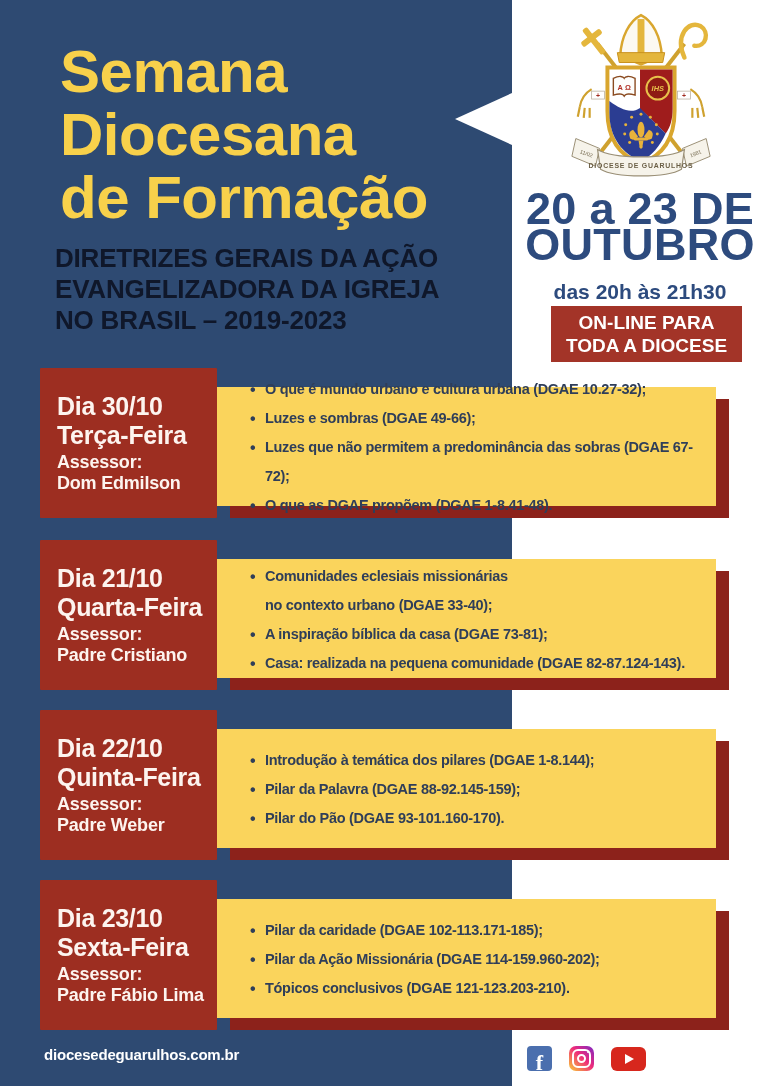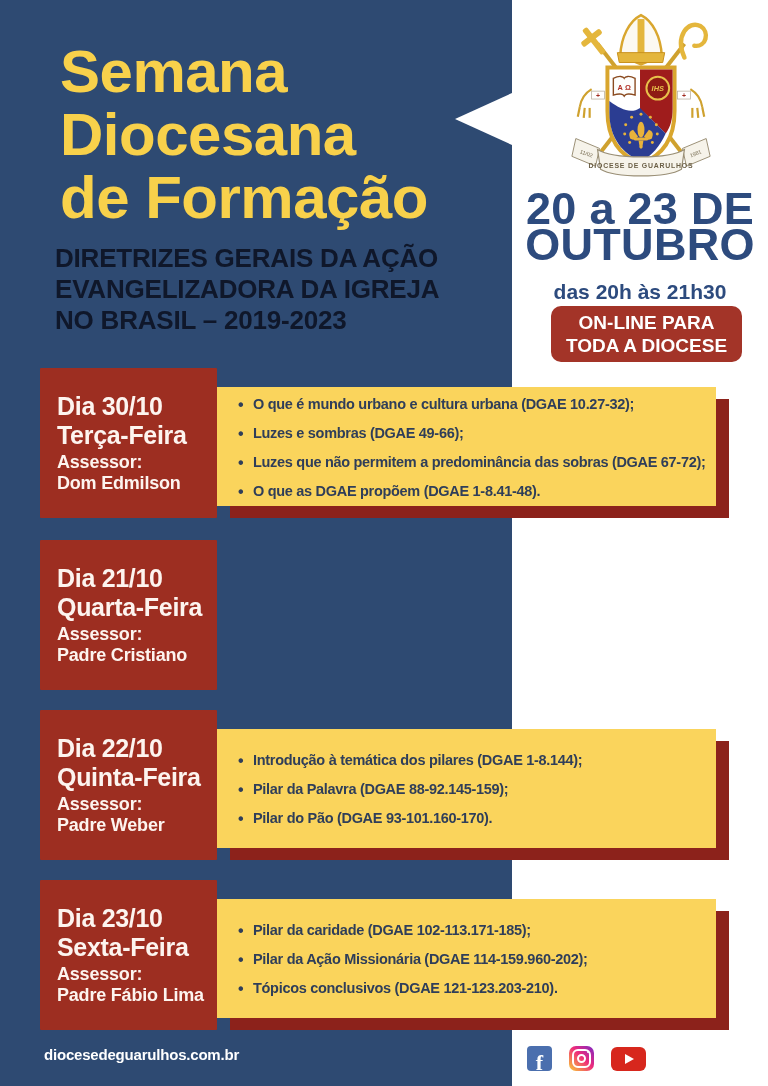--- a/index.html
+++ b/index.html
@@ -19,34 +19,34 @@
     font-weight:bold;font-size:26px;line-height:31px;letter-spacing:-0.2px;}
   
   .crest{position:absolute;left:562px;top:12px;}
   .date-block{position:absolute;left:512px;top:191px;width:256px;text-align:center;
     color:var(--date_navy,#2d4b7e);font-weight:bold;}
   .date-line{font-size:45px;line-height:36px;letter-spacing:0.3px;}
   .time-line{font-size:21px;line-height:26px;margin-top:16px;}
   .badge{position:absolute;left:551px;top:306px;width:191px;height:56px;
     background:var(--badge_red,#a33428);color:#fff;font-weight:bold;font-size:19px;
     line-height:23px;text-align:center;display:flex;flex-direction:column;
-    justify-content:center;border-radius:10px;}
+    justify-content:center;border-radius:0;}
   
   .block{position:absolute;left:40px;width:702px;height:150px;}
   .block.b1{top:368px}.block.b2{top:540px}.block.b3{top:710px}.block.b4{top:880px}
   .day-card{position:absolute;left:0;top:0;width:177px;height:150px;
     background:var(--red,#9d2e21);color:#fdf4ef;box-sizing:border-box;
     padding:24px 6px 0 17px;border-radius:1px;}
   .day-title{font-weight:bold;font-size:25px;line-height:29px;letter-spacing:-0.3px;}
   .assessor{font-weight:bold;font-size:18px;line-height:21px;margin-top:2px;letter-spacing:-0.2px;}
   .topics-card{position:absolute;left:177px;top:19px;width:499px;height:119px;
     background:var(--yellow,#fad45c);box-shadow:13px 12px 0 var(--shadow_red,#8c221b);
     box-sizing:border-box;display:flex;flex-direction:column;justify-content:center;
     padding:6px 10px 4px 20px;}
-  ul.topics{list-style:none;margin:0;padding:0;color:var(--topic_navy,#2f3e59);
+  ul.topics{list-style:none;margin:12px;padding:0;color:var(--topic_navy,#2f3e59);
     font-weight:bold;font-size:14.5px;line-height:29px;letter-spacing:-0.3px;}
   li.topic{position:relative;padding-left:16px;white-space:pre-line;}
   li.topic::before{content:"\2022";position:absolute;left:1px;top:0;font-size:16px;}
   
   .website{position:absolute;left:44px;top:1046px;color:#ffffff;
     font-weight:bold;font-size:15px;letter-spacing:-0.2px;}
   .social{position:absolute;left:527px;top:1046px;display:flex;gap:17px;align-items:center;}
   .icon-fb{width:25px;height:25px;background:var(--fb_blue,#4b6fae);border-radius:4px;
     color:#fff;font-weight:bold;font-size:22px;font-family:"Liberation Serif",serif;
     display:flex;justify-content:center;overflow:hidden;}
@@ -194,20 +194,28 @@
     <div class="day-card">
       <div class="day-title">
         <div>Dia 21/10</div>
         <div>Quarta-Feira</div>
       </div>
       <div class="assessor">
         <div>Assessor:</div>
         <div>Padre Cristiano</div>
       </div>
     </div>
+    <div class="topics-card">
+      <ul class="topics">
+        <li class="topic">Comunidades eclesiais missionárias
+no contexto urbano (DGAE 33-40);</li>
+        <li class="topic">A inspiração bíblica da casa (DGAE 73-81);</li>
+        <li class="topic">Casa: realizada na pequena comunidade (DGAE 82-87.124-143).</li>
+      </ul>
+    </div>
   </div>
 
   <div class="block b3">
     <div class="day-card">
       <div class="day-title">
         <div>Dia 22/10</div>
         <div>Quinta-Feira</div>
       </div>
       <div class="assessor">
         <div>Assessor:</div>

